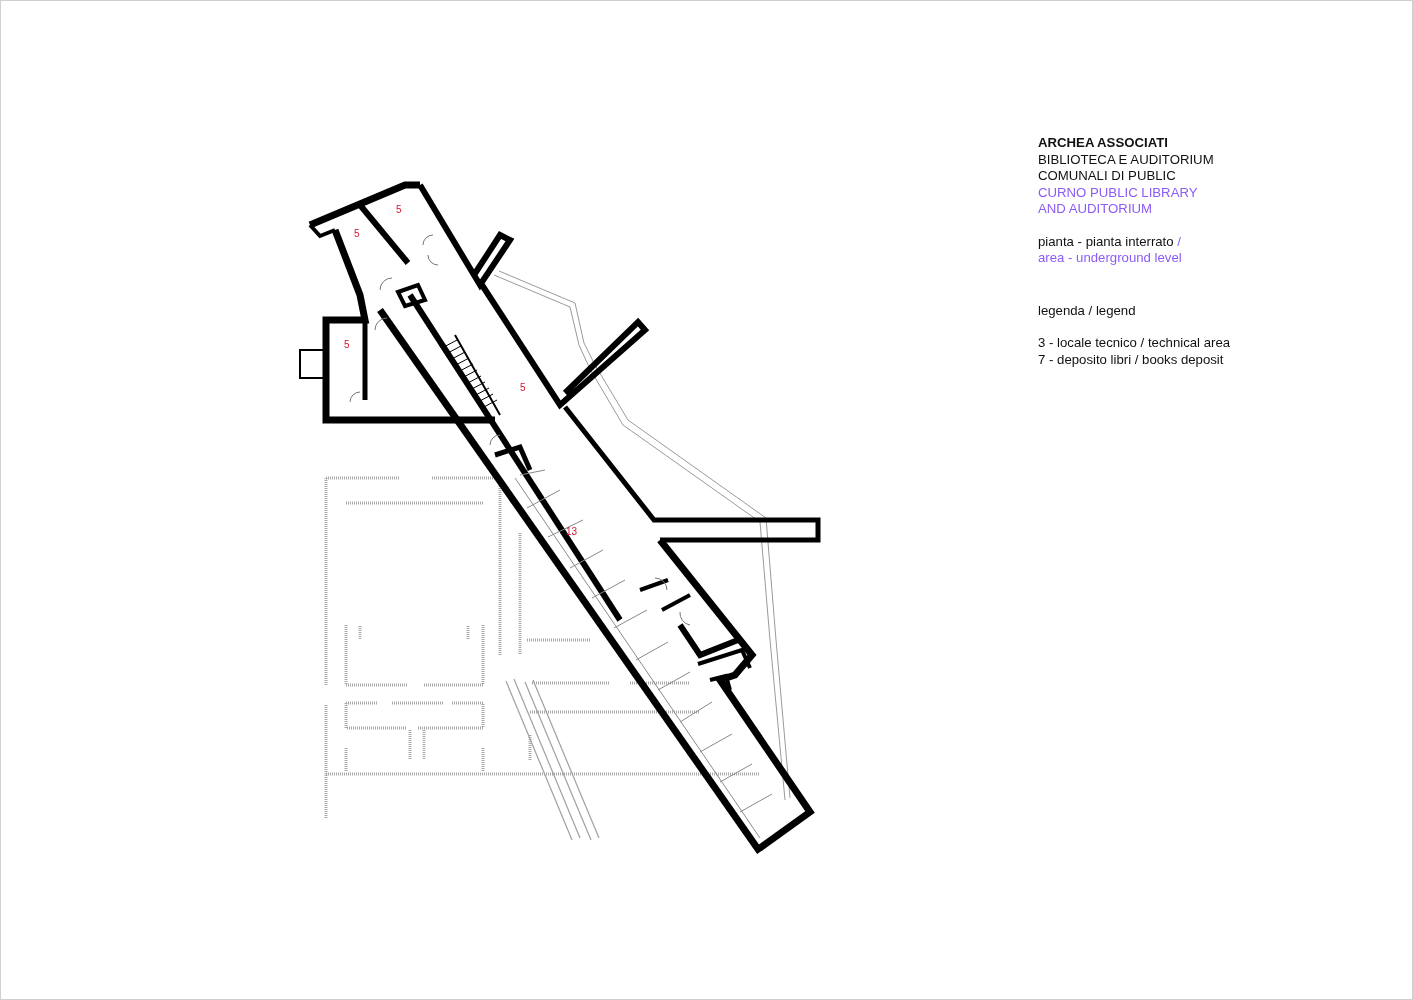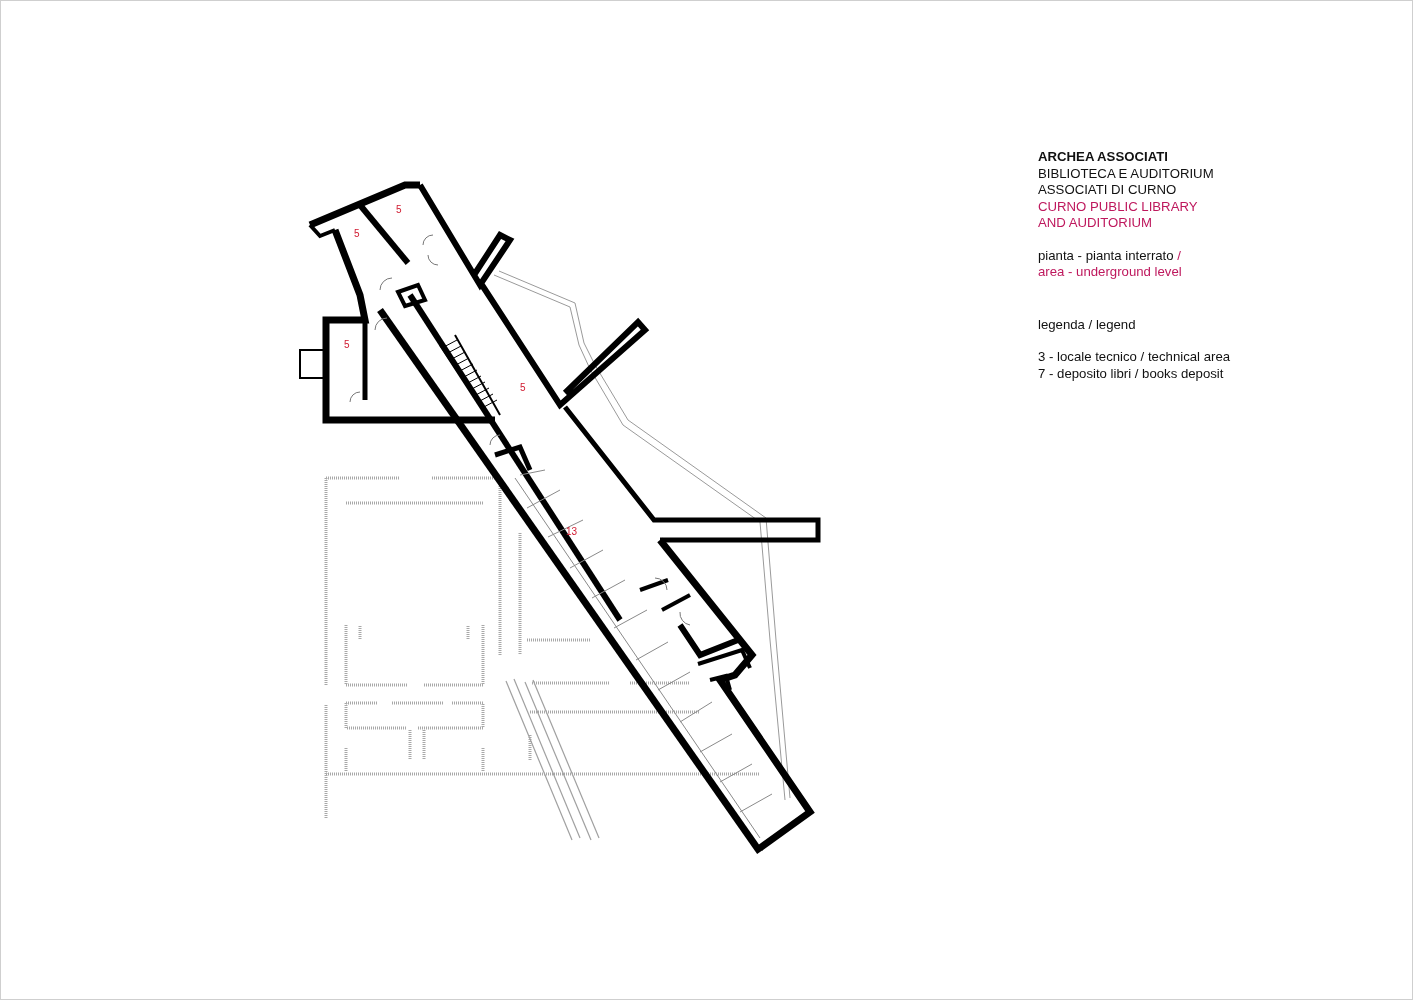--- a/index.html
+++ b/index.html
@@ -1,21 +1,21 @@
 <!DOCTYPE html>
 <html><head>
 <meta charset="utf-8">
 <style>
   html, body { margin: 0; padding: 0; background: #ffffff; }
   body { width: 1413px; height: 1000px; position: relative; overflow: hidden; font-family: "Liberation Sans", sans-serif; }
   .frame { position: absolute; left: 0; top: 0; width: 1411px; height: 998px; border: 1px solid #cfcfcf; }
   svg.plan { position: absolute; left: 0; top: 0; }
-  .title-block { position: absolute; left: 1038px; top: 149px; width: 260px; font-size: 13.2px; line-height: 16.5px; color: #111; }
+  .title-block { position: absolute; left: 1038px; top: 135px; width: 260px; font-size: 13.2px; line-height: 16.5px; color: #111; }
   .title-block .bold { font-weight: bold; }
-  .grey { color: #be185d; }
+  .grey { color: #8b5cf6; }
   .gap { height: 16px; }
   .gap2 { height: 36px; }
   .line { white-space: nowrap; }
   .room-label { font-family: "Liberation Sans", sans-serif; font-size: 10px; fill: #d0192f; }
 </style>
 </head>
 <body>
 
 <div class="frame"></div>
 
@@ -120,21 +120,21 @@
     <text class="room-label" x="396" y="213">5</text>
     <text class="room-label" x="344" y="348">5</text>
     <text class="room-label" x="520" y="391">5</text>
     <text class="room-label" x="566" y="535">13</text>
   </g>
 </svg>
 
 <div class="title-block">
   <div class="line bold">ARCHEA ASSOCIATI</div>
   <div class="line">BIBLIOTECA E AUDITORIUM</div>
-  <div class="line">ASSOCIATI DI CURNO</div>
+  <div class="line">COMUNALI DI PUBLIC</div>
   <div class="line grey">CURNO PUBLIC LIBRARY</div>
   <div class="line grey">AND AUDITORIUM</div>
   <div class="gap"></div>
   <div class="line"><span>pianta - pianta interrato</span><span class="grey"> /</span></div>
   <div class="line grey">area - underground level</div>
   <div class="gap2"></div>
   <div class="line">legenda / legend</div>
   <div class="gap"></div>
   <div class="line">3 - locale tecnico / technical area</div>
   <div class="line">7 - deposito libri / books deposit</div>

